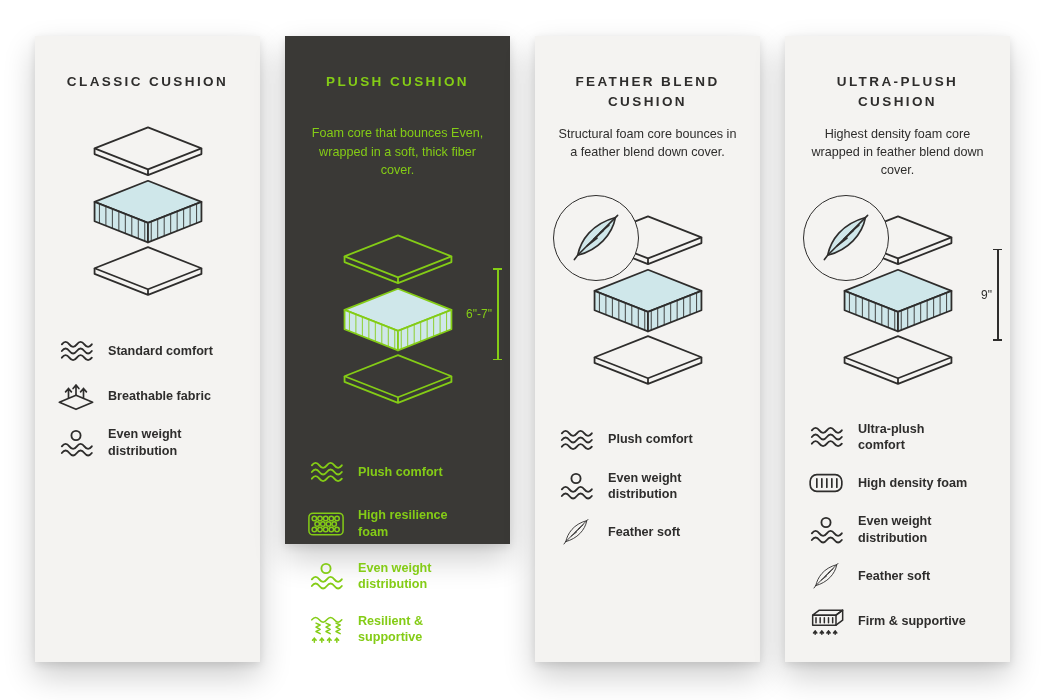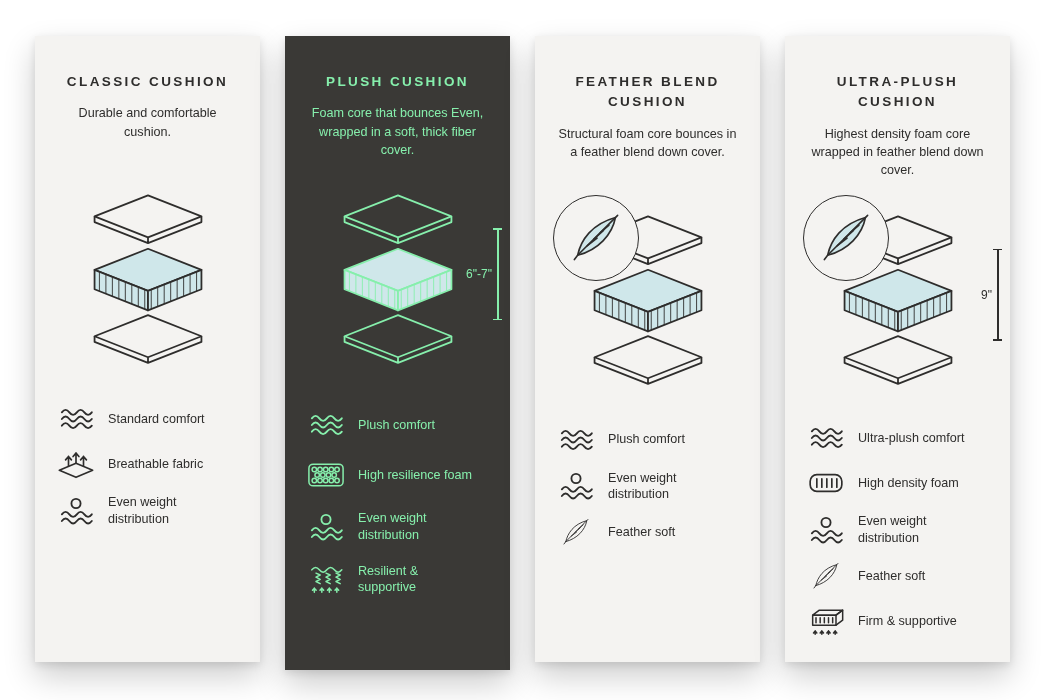--- a/index.html
+++ b/index.html
@@ -13,21 +13,21 @@
   .cards{position:absolute;top:36px;left:35px;display:flex;gap:25px;align-items:flex-start;}
   .card{
     --card-bg:#f4f3f1;
     width:225px;height:626px;box-sizing:border-box;
     background:var(--card-bg);
     padding:36px 17px 26px;
     box-shadow:0 14px 30px rgba(0,0,0,.20), 0 3px 8px rgba(0,0,0,.10);
     color:#2e2d2c;
     display:flex;flex-direction:column;
   }
-  .card.dark{--card-bg:#3a3936;color:#86efac;height:634px;}
+  .card.dark{--card-bg:#3a3936;color:#84cc16;height:508px;gap:20px;}
   .card-title{
     margin:0;font-size:13.5px;font-weight:bold;letter-spacing:2.4px;
     text-align:center;line-height:1.5;text-transform:uppercase;
   }
   .card-desc{
     margin:12px 2px 0;min-height:56px;
     font-size:12.6px;line-height:1.46;text-align:center;
   }
   .illustration{position:relative;width:178px;height:196px;margin:24px auto 0;}
   .cushion{display:block;width:162px;height:183px;margin:0 auto;}
@@ -43,21 +43,21 @@
   }
   .measure-value{font-size:12px;white-space:nowrap;}
   .measure-line{position:relative;width:1.6px;height:100%;background:currentColor;display:inline-block;}
   .measure-line::before,.measure-line::after{
     content:"";position:absolute;left:-3.7px;width:9px;height:1.6px;background:currentColor;
   }
   .measure-line::before{top:0;}
   .measure-line::after{bottom:0;}
   .features{list-style:none;margin:24px 0 0;padding:0 4px;display:flex;flex-direction:column;gap:15px;}
   .card.dark .features{gap:20px;margin-top:30px;}
-  .feature{display:flex;align-items:center;gap:12px;}
+  .feature{display:flex;align-items:center;gap:12px;font-weight:bold;}
   .feature-icon{width:40px;height:30px;flex:0 0 40px;}
   .feature-label{font-size:12.6px;line-height:1.3;max-width:116px;}
 </style>
 </head>
 <body>
 
 <svg width="0" height="0" style="position:absolute" aria-hidden="true">
   <defs>
     <symbol id="cushion-art" viewBox="0 0 200 226">
       <g stroke="currentColor" stroke-width="2.2" stroke-linejoin="round">
@@ -152,21 +152,20 @@
       </g>
     </symbol>
   </defs>
 </svg>
 
 <div class="page">
   <div class="cards">
 
     <section class="card">
       <h2 class="card-title">CLASSIC CUSHION</h2>
-      <p class="card-desc">Durable and comfortable cushion.</p>
       <div class="illustration">
         <svg class="cushion" viewBox="0 0 200 226">
             <use href="#cushion-art"></use>
           </svg>
       </div>
       <ul class="features">
         <li class="feature">
           <svg class="feature-icon" viewBox="0 0 48 36">
               <use href="#icon-waves"></use>
             </svg>

